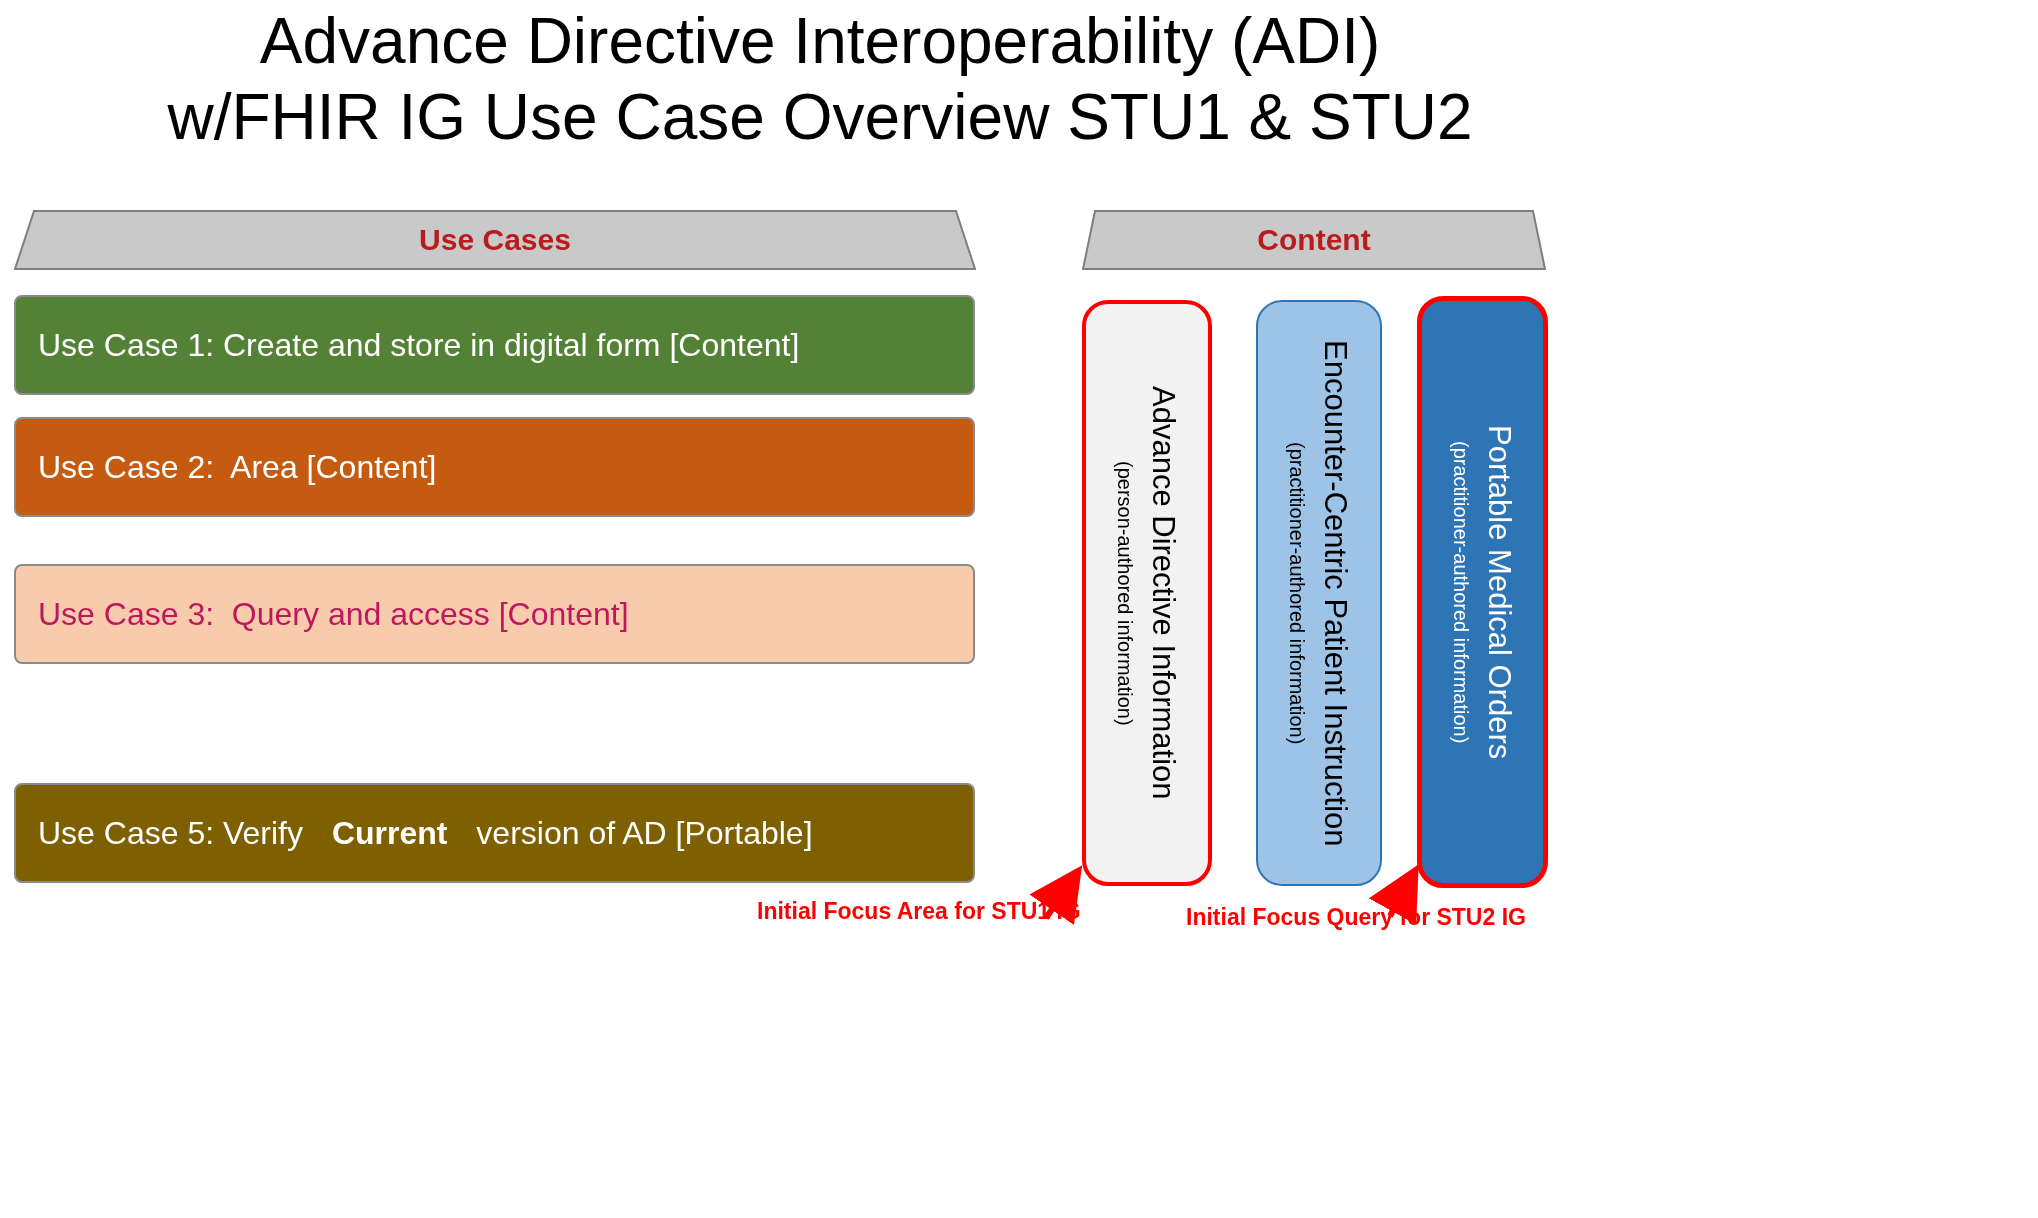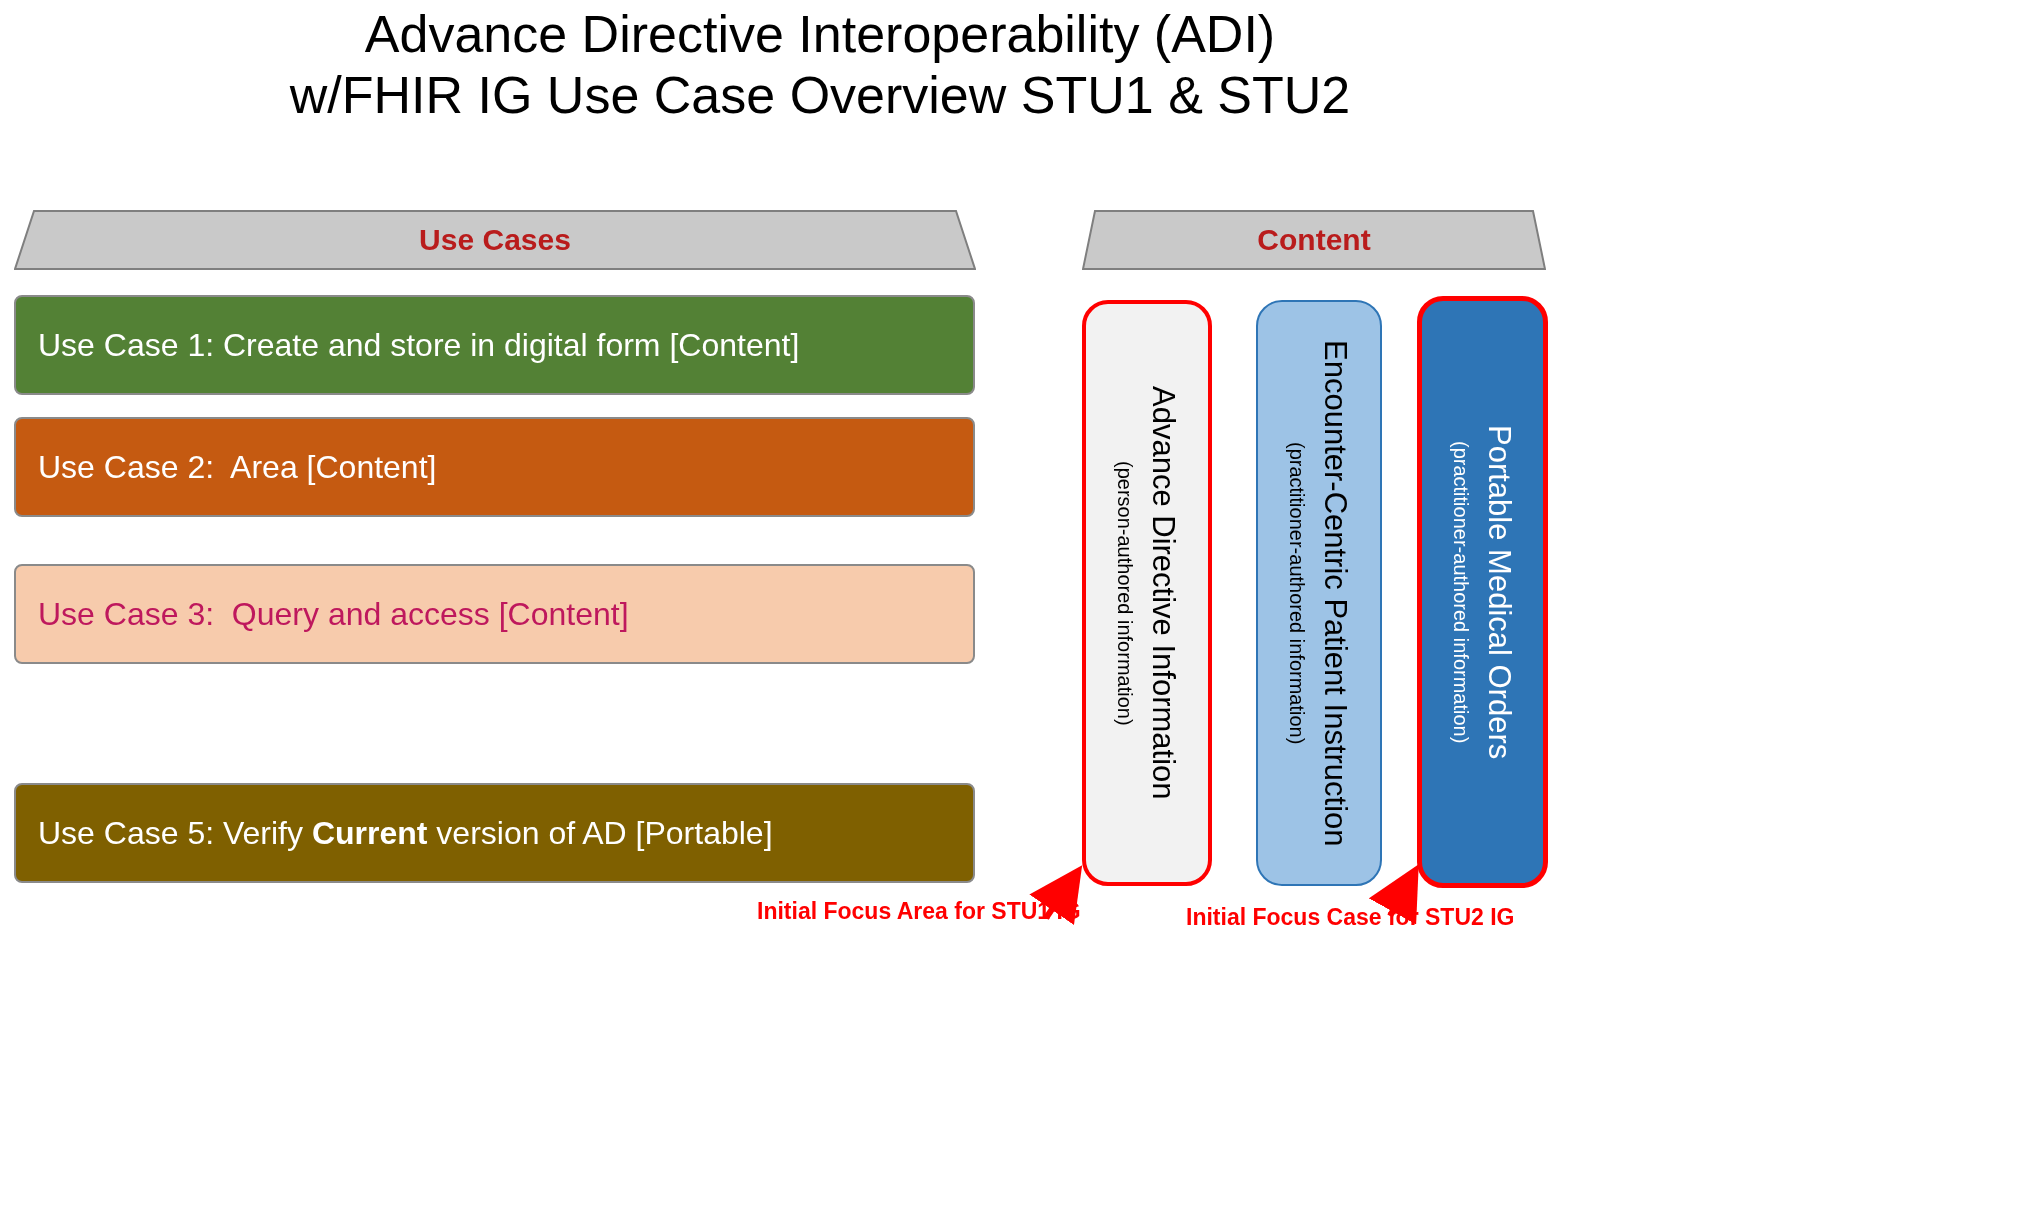--- a/index.html
+++ b/index.html
@@ -1,21 +1,21 @@
 <!DOCTYPE html>
 <html><head>
 <meta charset="utf-8">
 <style>
   * { margin:0; padding:0; box-sizing:border-box; }
   html,body { background:#ffffff; }
   body { font-family:"Liberation Sans", sans-serif; }
   .canvas { position:relative; width:2038px; height:1218px; background:#ffffff; overflow:hidden; }
 
   .title { position:absolute; left:0; top:4px; width:1640px; text-align:center;
-           font-size:52px; line-height:1.18; color:#000; }
+           font-size:64px; line-height:1.18; color:#000; }
 
   .trap { position:absolute; }
   .trap svg { position:absolute; left:0; top:0; width:100%; height:100%; }
   .trap .lbl { position:absolute; left:0; top:0; right:0; bottom:0;
                display:flex; align-items:center; justify-content:center;
                font-weight:bold; font-size:30px; color:#b91c1c; }
 
   .bar { position:absolute; left:14px; width:961px; height:100px;
          border:2px solid #8a8a8a; border-radius:8px;
          display:flex; align-items:center; padding-left:22px; font-size:32px; }
@@ -68,21 +68,21 @@
       <span class="seg"></span>
   </div>
 
   <div class="bar" style="top: 564px; background: rgb(247, 203, 172); color: #be185d;">
     <span class="seg">Use Case 3:  Query and access [Content]</span>
       <span class="seg b"></span>
       <span class="seg"></span>
   </div>
 
 
-  <div class="bar" style="top: 783px; background: rgb(127, 96, 0); color: rgb(255, 255, 255);">
+  <div class="bar" style="top: 783px; background: rgb(127, 96, 0); color: rgb(255, 255, 255); gap: 20px;">
     <span class="seg">Use Case 5: Verify </span>
       <span class="seg b">Current</span>
       <span class="seg"> version of AD [Portable]</span>
   </div>
 
   <div class="vcol" style="left: 1082px; top: 300px; width: 130px; height: 586px; border-width: 4px; background: rgb(242, 242, 242); color: rgb(0, 0, 0); border-color: rgb(255, 0, 0);">
     <div class="vtext">
       <div class="vtitle">Advance Directive Information</div>
       <div class="vsub">(person-authored information)</div>
     </div>
@@ -96,21 +96,21 @@
   </div>
 
   <div class="vcol" style="left: 1417px; top: 296px; width: 131px; height: 592px; border-width: 5px; background: rgb(46, 117, 182); color: rgb(255, 255, 255); border-color: rgb(255, 0, 0);">
     <div class="vtext">
       <div class="vtitle">Portable Medical Orders</div>
       <div class="vsub">(practitioner-authored information)</div>
     </div>
   </div>
 
   <div class="anno" style="left: 757px; top: 898px; color: rgb(255, 0, 0);">Initial Focus Area for STU1 IG</div>
-  <div class="anno" style="left: 1186px; top: 904px; color: rgb(255, 0, 0);">Initial Focus Case for STU2 IG</div>
+  <div class="anno" style="left: 1186px; top: 904px; color: rgb(255, 0, 0);">Initial Focus Query for STU2 IG</div>
 
   <svg class="arrows" viewBox="0 0 2038 1218">
     <defs>
       <marker id="ah" markerWidth="9" markerHeight="9" refX="6" refY="4.5" orient="auto">
         <path d="M0,0 L9,4.5 L0,9 Z" fill="#ff0000"></path>
       </marker>
     </defs>
     <line x1="1046" y1="918" x2="1072" y2="880" stroke-width="6" marker-end="url(#ah)" stroke="#ff0000"></line>
     <line x1="1390" y1="916" x2="1410" y2="880" stroke-width="6" marker-end="url(#ah)" stroke="#ff0000"></line>
   </svg>

